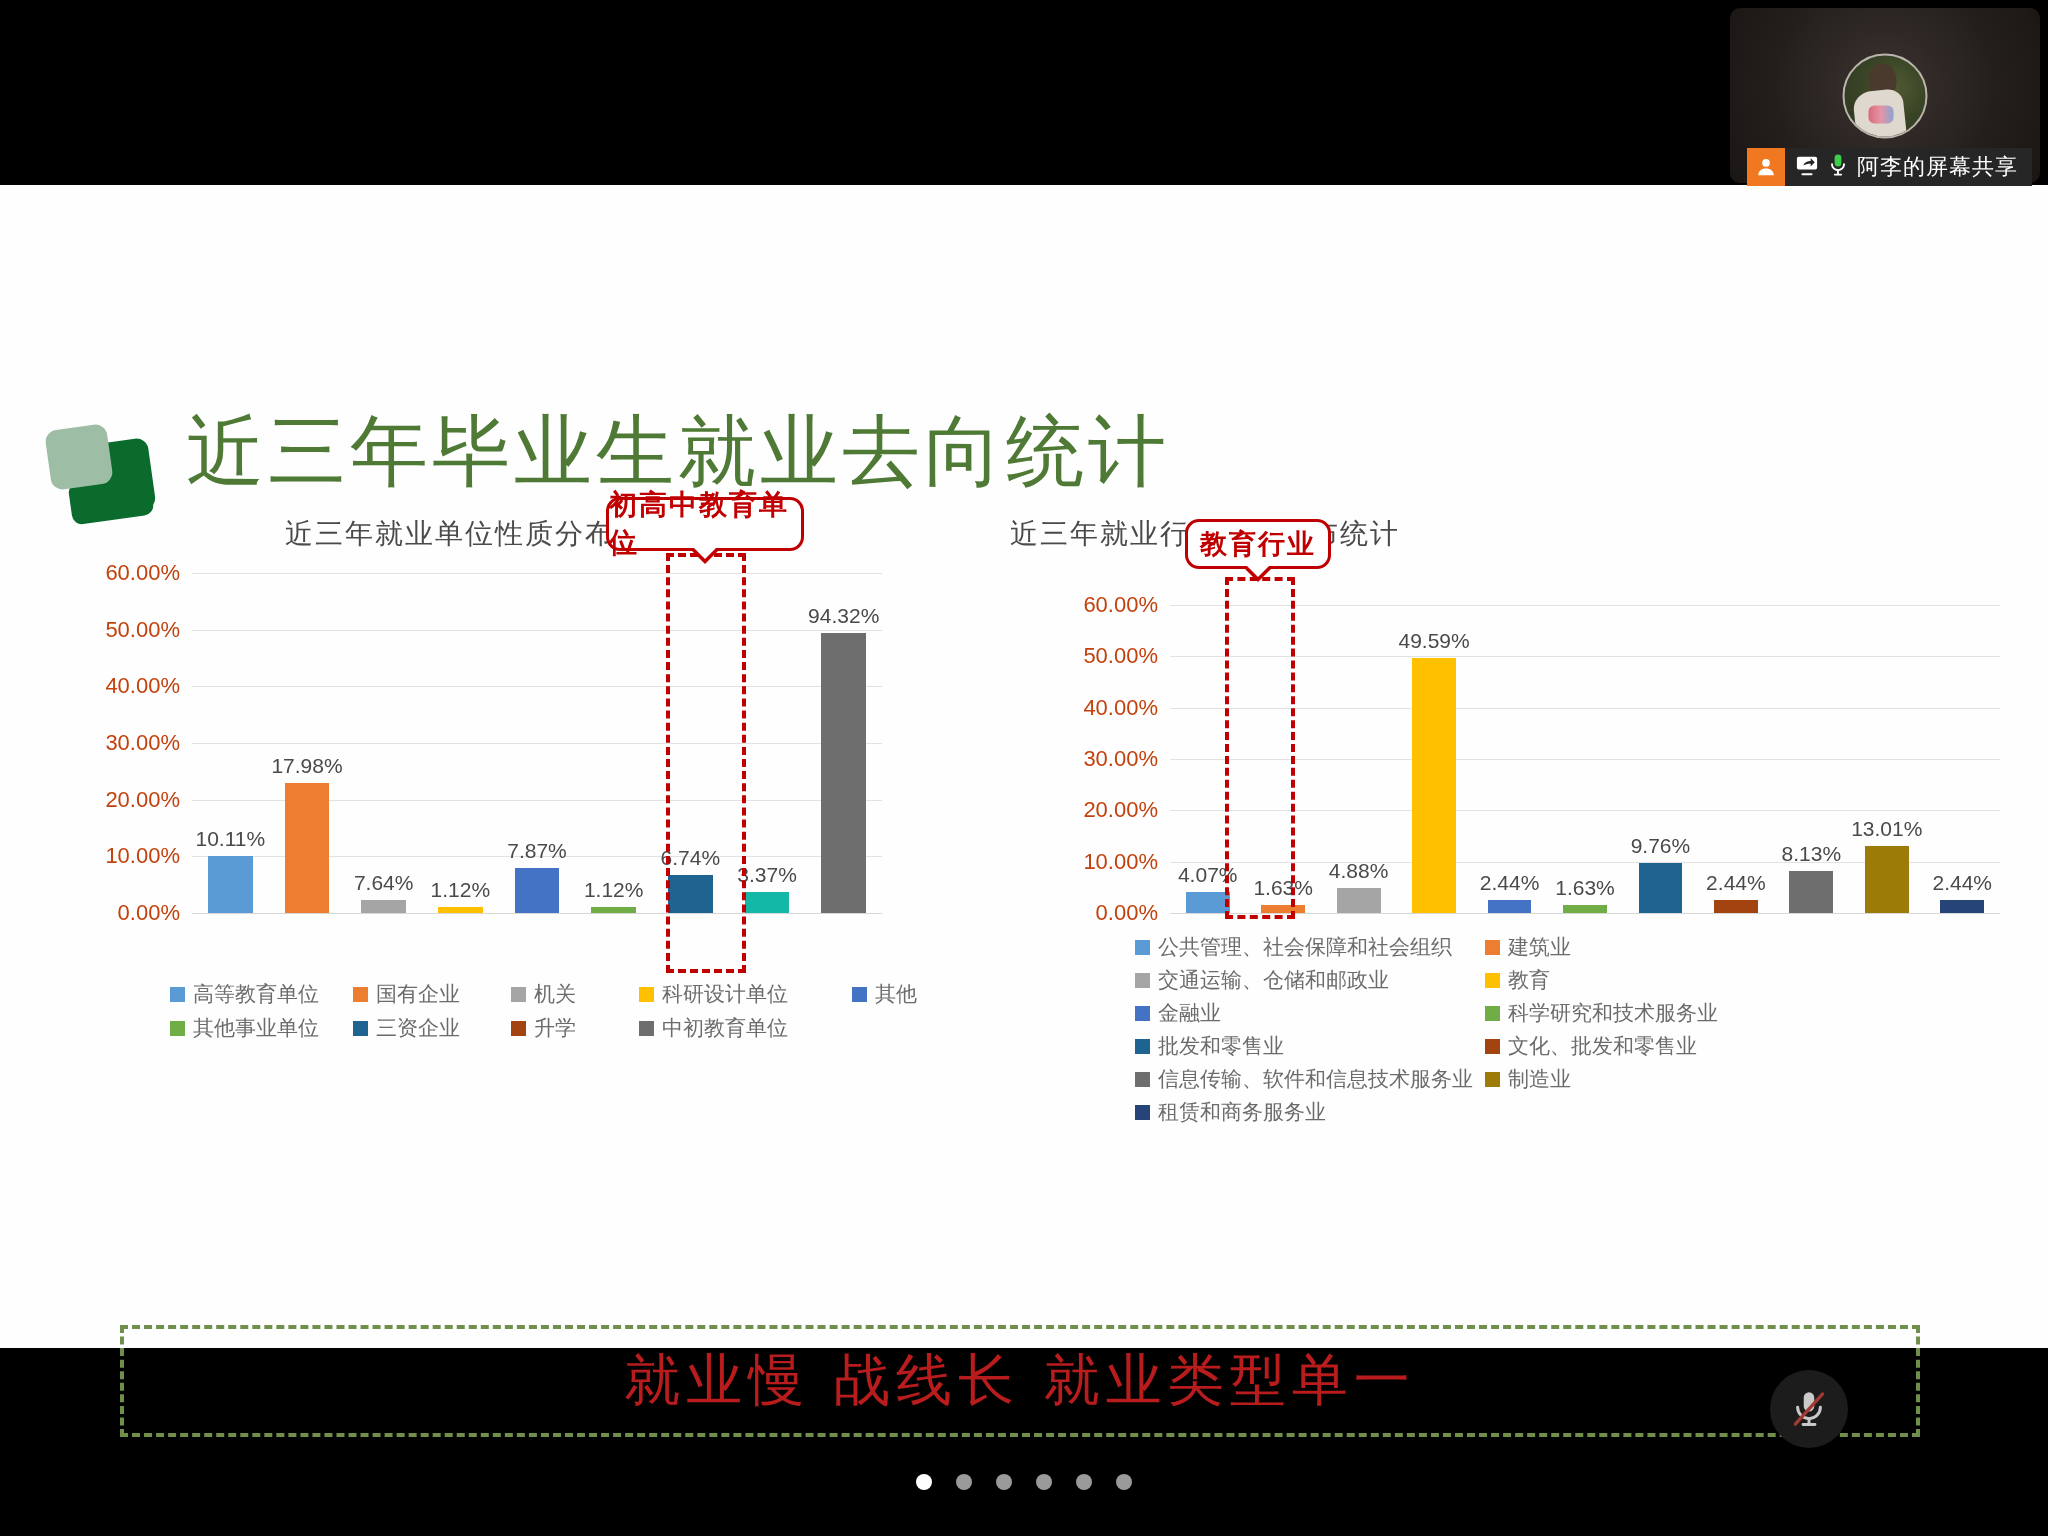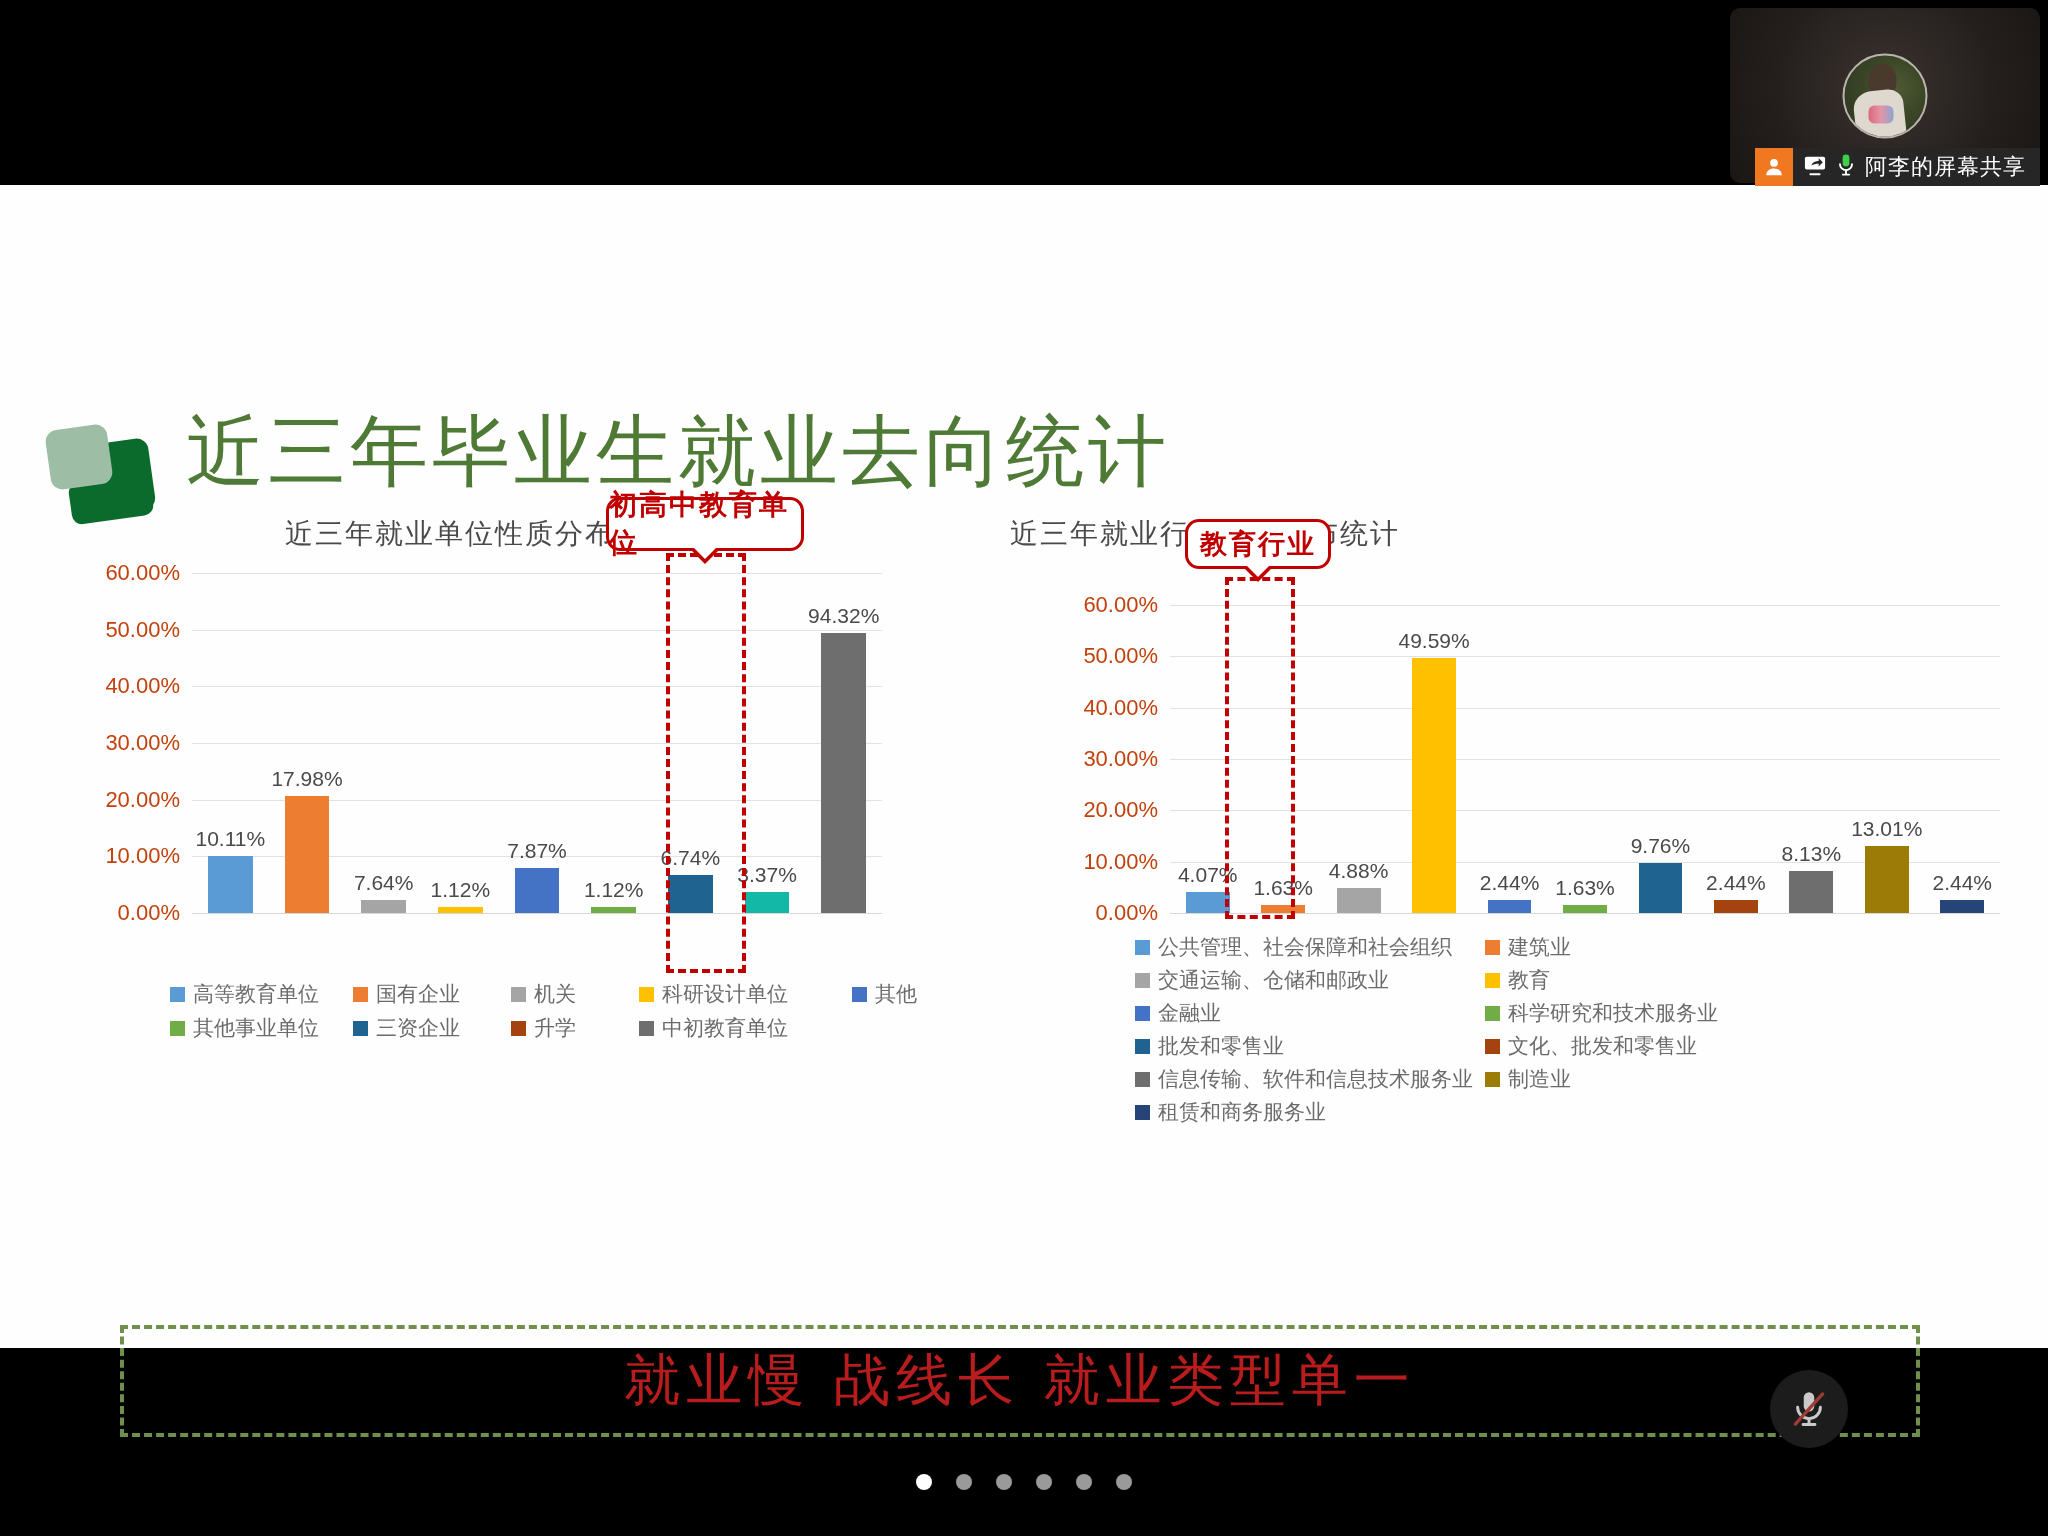--- a/index.html
+++ b/index.html
@@ -87,21 +87,21 @@
       linear-gradient(160deg,#5a6b3a 0%,#3d4a28 100%);
     overflow:hidden; }
   #avatar .shirt { position:absolute; left:12%; top:44%; width:62%; height:60%;
     background:#ded8cf; border-radius:36% 30% 16% 16%; transform:rotate(-6deg); }
   #avatar .hair { position:absolute; left:30%; top:10%; width:34%; height:42%;
     background:#4a3a2e; border-radius:50% 50% 44% 44%; }
   #avatar .motif { position:absolute; left:30%; top:62%; width:30%; height:22%;
     background:linear-gradient(90deg,#d9566b,#e58aa0,#7d9ad0);
     border-radius:6px; opacity:.85; }
 
-  #vbar { position:absolute; right:8px; top:148px; height:38px;
+  #vbar { position:absolute; right:16px; top:148px; height:38px;
     display:flex; align-items:stretch; }
   #vbar .host { width:38px; background:#f07820; display:flex;
     align-items:center; justify-content:center; }
   #vbar .rest { background:#262626; display:flex; align-items:center;
     padding:0 14px 0 10px; gap:10px; }
   #vbar .name { color:#ffffff; font-size:22px; letter-spacing:1px; white-space:nowrap; }
 
   
   #mute { position:absolute; left:1770px; top:1370px; width:78px; height:78px;
     border-radius:50%; background:#1c1c1c; display:flex;
@@ -145,21 +145,21 @@
           <div class="ytick" style="top: 56.6667px;">50.00%</div>
           <div class="gridline" style="top: 0px;"></div>
           <div class="ytick" style="top: 0px;">60.00%</div>
           <div class="bars">
             <div class="slot">
               <div class="bar" title="高等教育单位" style="height: 57.29px; background: rgb(91, 155, 213);">
                 <div class="dlabel">10.11%</div>
               </div>
             </div>
             <div class="slot">
-              <div class="bar" title="国有企业" style="height: 117px; background: rgb(237, 125, 49);">
+              <div class="bar" title="国有企业" style="height: 130px; background: rgb(237, 125, 49);">
                 <div class="dlabel">17.98%</div>
               </div>
             </div>
             <div class="slot">
               <div class="bar" title="机关" style="height: 12.75px; background: rgb(165, 165, 165);">
                 <div class="dlabel">7.64%</div>
               </div>
             </div>
             <div class="slot">
               <div class="bar" title="科研设计单位" style="height: 6.34667px; background: rgb(255, 192, 0);">

